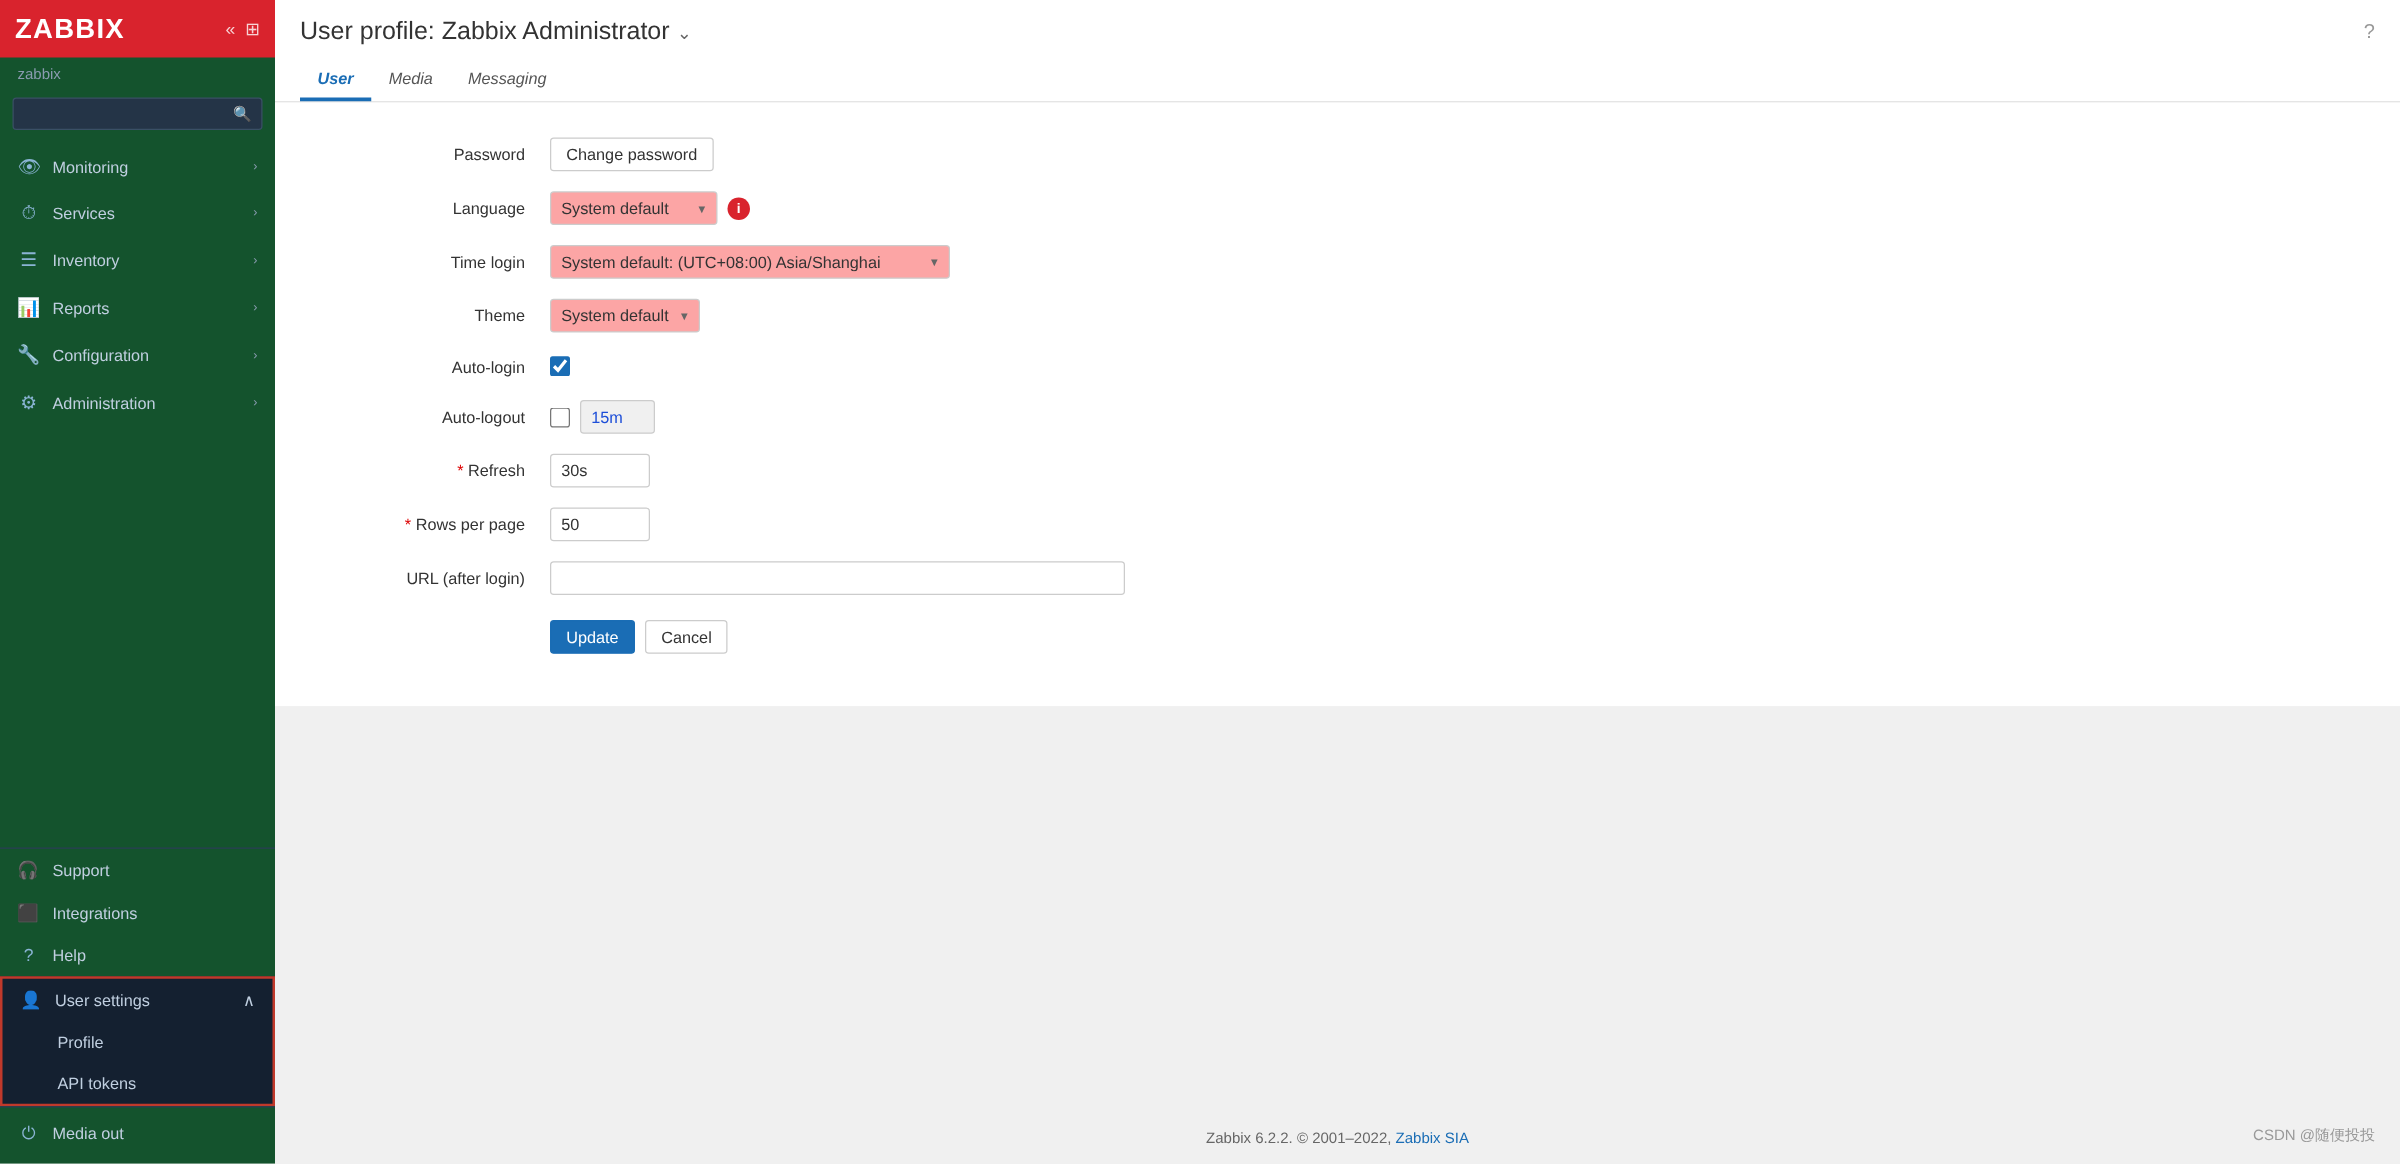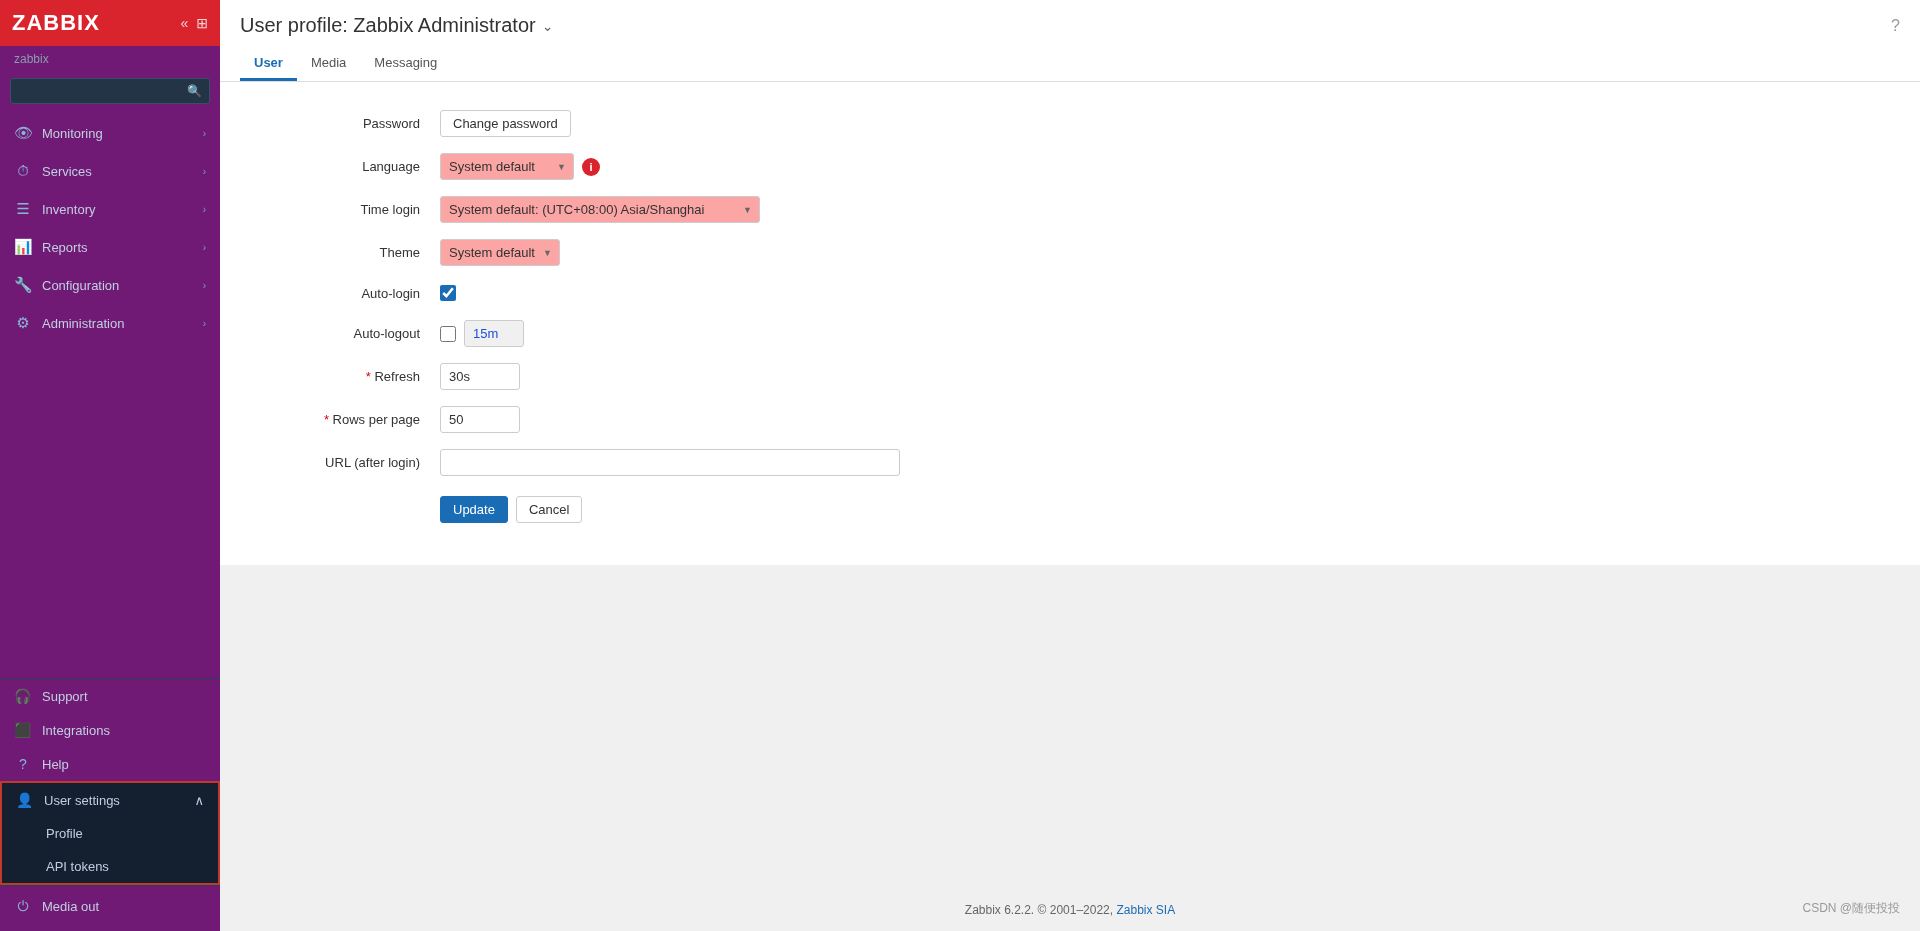--- a/index.html
+++ b/index.html
@@ -2,21 +2,21 @@
 <html><head>
   <meta charset="utf-8">
   <style>
     * { box-sizing: border-box; margin: 0; padding: 0; }
     body { font-family: Arial, sans-serif; font-size: 13px; background: #f0f0f0; display: flex; height: 931px; overflow: hidden; }
 
     
     .sidebar {
       width: 220px;
       min-width: 220px;
-      background: #701a75;
+      background: #14532d;
       color: #c0cfe0;
       display: flex;
       flex-direction: column;
       height: 100%;
     }
     .sidebar-header {
       background: #d9232d;
       padding: 10px 12px;
       display: flex;
       align-items: center;
@@ -197,20 +197,21 @@
       display: flex;
       gap: 0;
     }
     .tab {
       padding: 8px 14px;
       cursor: pointer;
       font-size: 13px;
       color: #555;
       border-bottom: 3px solid transparent;
       text-decoration: none;
+      font-style: italic;
     }
     .tab.active {
       color: #1a6db5;
       border-bottom: 3px solid #1a6db5;
       font-weight: bold;
     }
 
     
     .form-container {
       background: white;

